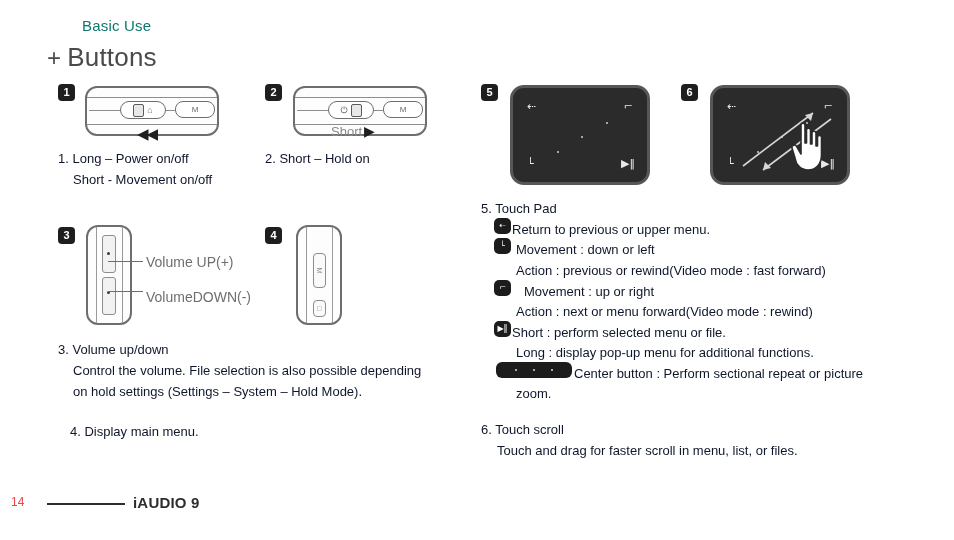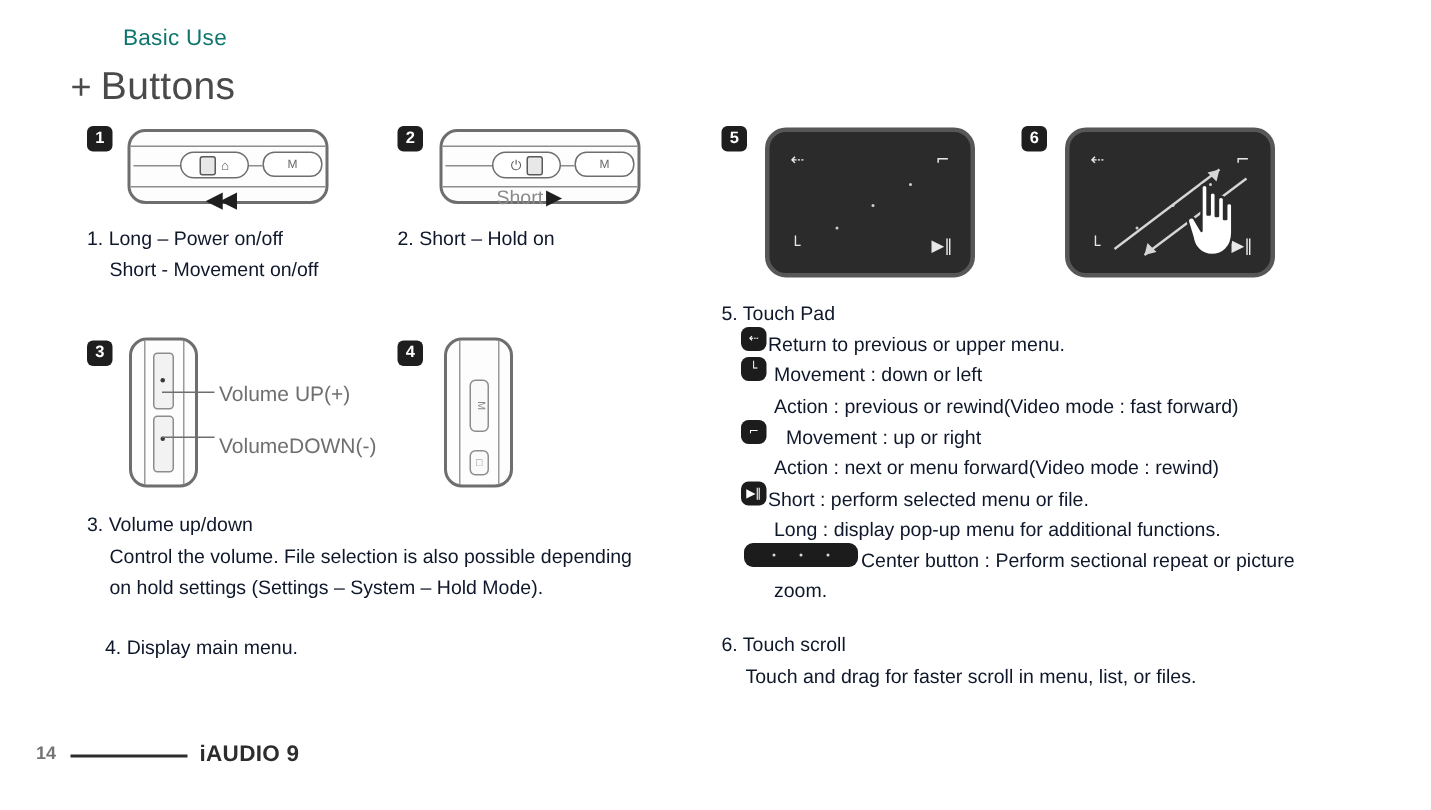--- a/index.html
+++ b/index.html
@@ -251,25 +251,24 @@
     width: 2px;
     height: 2px;
     background: #d8d8d8;
     border-radius: 50%;
     display: block;
   }
 
   
   .footer-page {
     position: absolute;
-    left: 24px;
+    left: 11px;
     top: 495px;
     font-size: 12px;
-    color: #737373;
-    font-weight: bold;
+    color: #ef4444;
   }
   .footer-rule {
     position: absolute;
     left: 47px;
     top: 503px;
     width: 78px;
     height: 0;
     border-top: 2px solid #2d2d2d;
   }
   .footer-brand {

